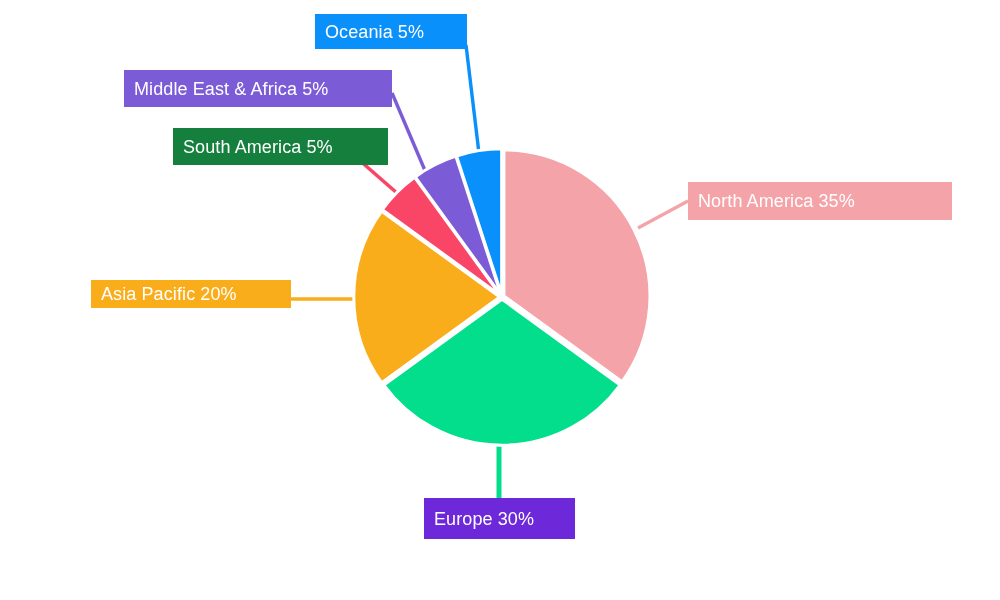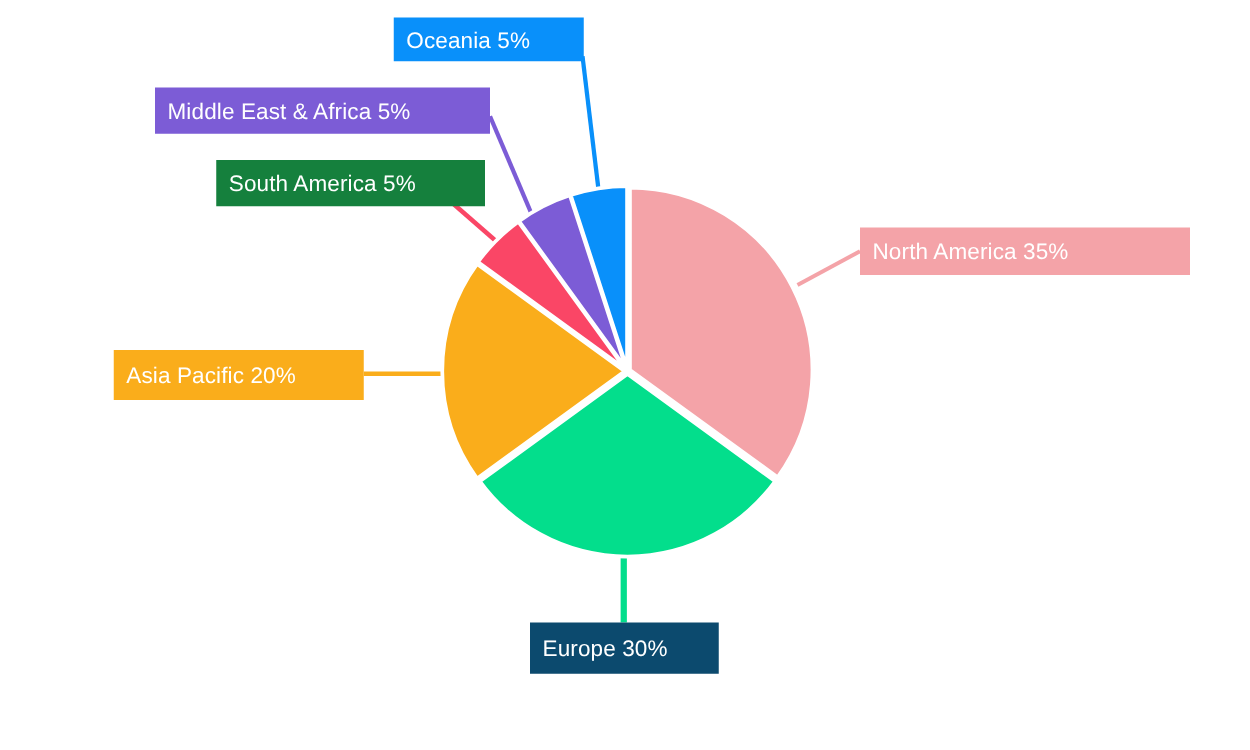--- a/index.html
+++ b/index.html
@@ -79,25 +79,25 @@
 
       <path fill="#0990fa" stroke="#ffffff" stroke-width="3" d="M 501.66 294.83 L 456.54 155.97 A 146 146 0 0 1 501.66 148.83 Z"></path>
 
     </g>
   </svg>
 
   <div class="label-box" style="left:688px; top:182px; width:264px; height:38px; background:#f4a3a8;">
     <span>North America 35%</span>
   </div>
 
-  <div class="label-box" style="left:424px; top:498px; width:151px; height:41px; background:#0c4a6e;">
+  <div class="label-box" style="left:424px; top:498px; width:151px; height:41px; background:#6d28d9;">
     <span>Europe 30%</span>
   </div>
 
-  <div class="label-box" style="left:91px; top:280px; width:200px; height:40px; background:#faad1b;">
+  <div class="label-box" style="left:91px; top:280px; width:200px; height:28px; background:#faad1b;">
     <span>Asia Pacific 20%</span>
   </div>
 
   <div class="label-box" style="left:135px; top:128px; width:215px; height:37px; background:#15803d;margin-left:38px;">
     <span>South America 5%</span>
   </div>
 
   <div class="label-box" style="left:124px; top:70px; width:268px; height:37px; background:#7c5cd6;">
     <span>Middle East &amp; Africa 5%</span>
   </div>

